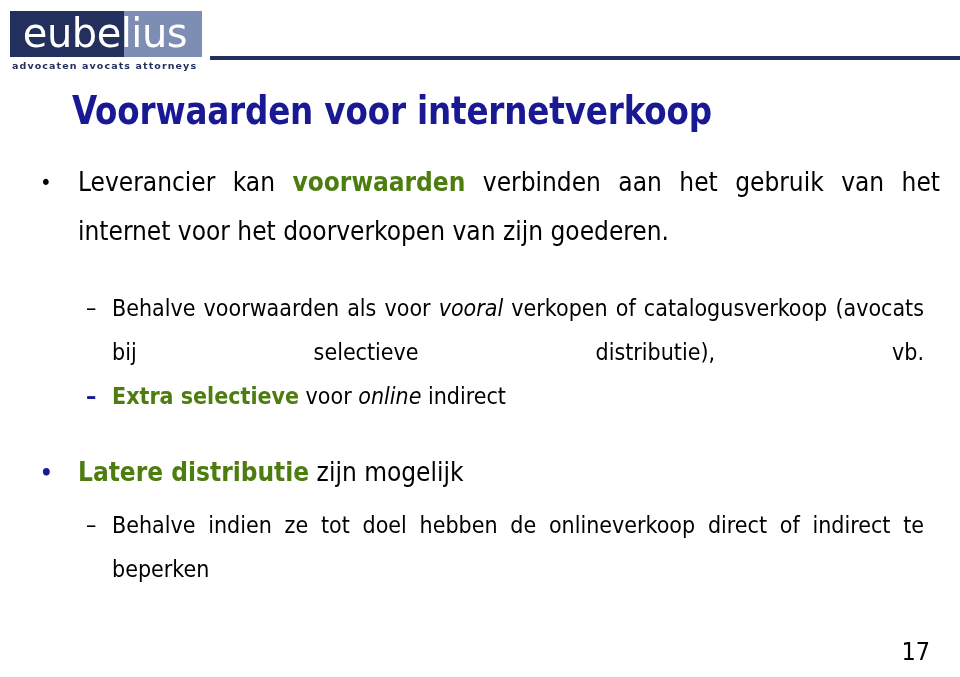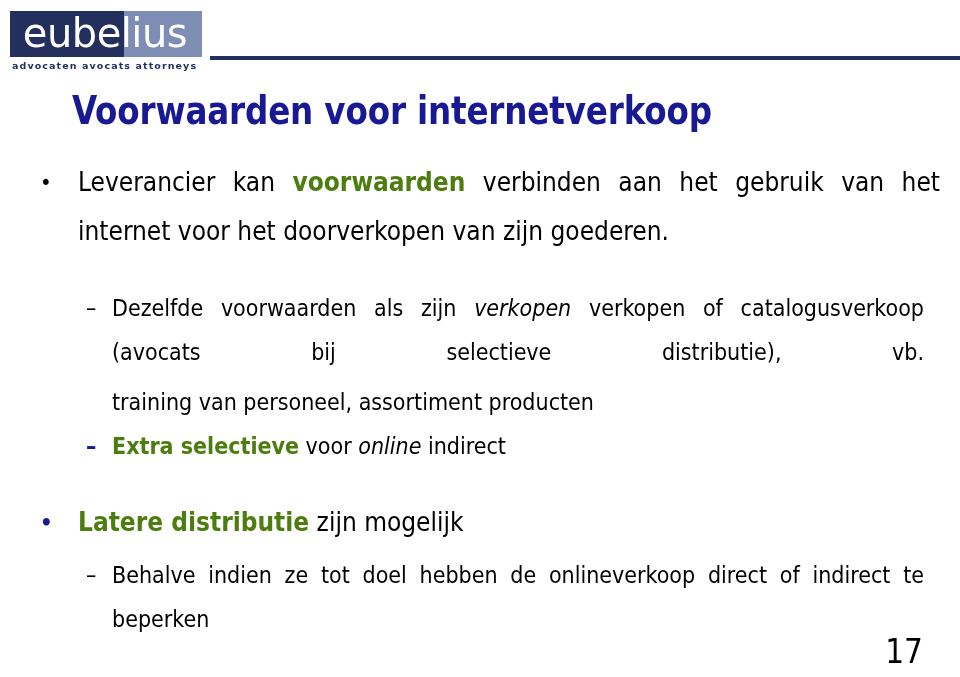--- a/index.html
+++ b/index.html
@@ -171,25 +171,25 @@
     font-style: italic;
   }
   .marker.accent {
     color: #191993;
     font-weight: 700;
   }
 
   
   #page-number {
     position: absolute;
-    right: 37px;
+    right: 30px;
     bottom: 10px;
     color: #000000;
     font-family: "DejaVu Sans Condensed", "Liberation Sans Narrow", "Liberation Sans", sans-serif;
-    font-size: 33px;
+    font-size: 25px;
     line-height: 30px;
   }
 </style>
 </head>
 <body>
 
 <div id="slide-header">
 
   <div id="brand-logo">
     <div class="logo-band-dark"></div>
@@ -206,26 +206,23 @@
 
 <div id="slide-body">
 
   <div class="para lvl1 sp-above-1">
     <span class="marker">•</span>
     <span class="body-text"><span>Leverancier kan </span><strong class="accent">voorwaarden</strong><span> verbinden aan het gebruik van het internet voor het doorverkopen van zijn goederen.</span></span>
   </div>
 
   <div class="para lvl2 justify-all sp-above-2">
     <span class="marker">–</span>
-    <span class="body-text"><span>Dezelfde voorwaarden als zijn </span><em class="ital">verkopen</em><span> verkopen of catalogusverkoop (avocats bij selectieve distributie), vb.</span></span>
-  </div>
-
-  <div class="para lvl2 nomark sp-above-3">
-    <span class="body-text"><span>training van personeel, assortiment producten</span></span>
-  </div>
+    <span class="body-text"><span>Behalve voorwaarden als voor </span><em class="ital">vooral</em><span> verkopen of catalogusverkoop (avocats bij selectieve distributie), vb.</span></span>
+  </div>
+
 
   <div class="para lvl2">
     <span class="marker accent">–</span>
     <span class="body-text"><strong class="accent">Extra selectieve</strong><span> voor </span><em class="ital">online</em><span> indirect</span></span>
   </div>
 
   <div class="para lvl1 sp-above-2">
     <span class="marker accent">•</span>
     <span class="body-text"><strong class="accent">Latere distributie</strong><span> zijn mogelijk</span></span>
   </div>

